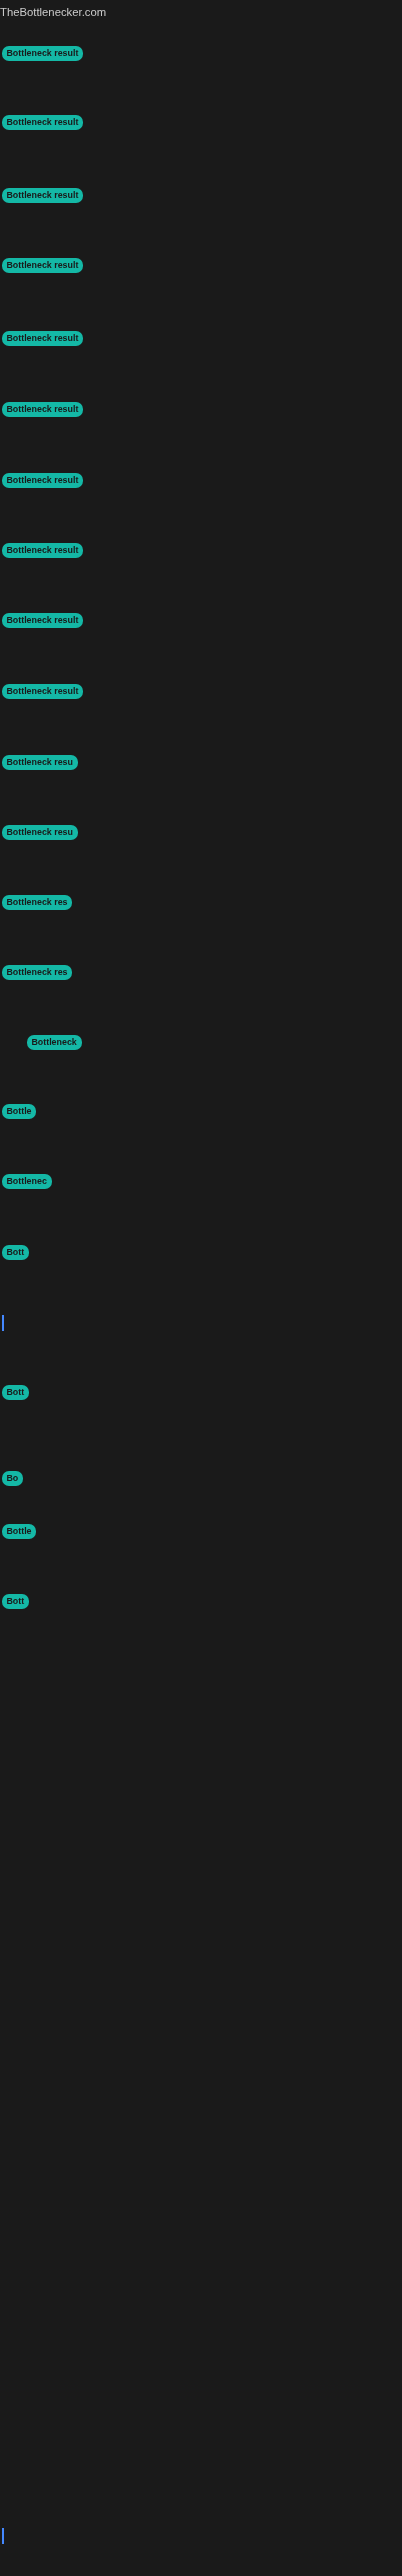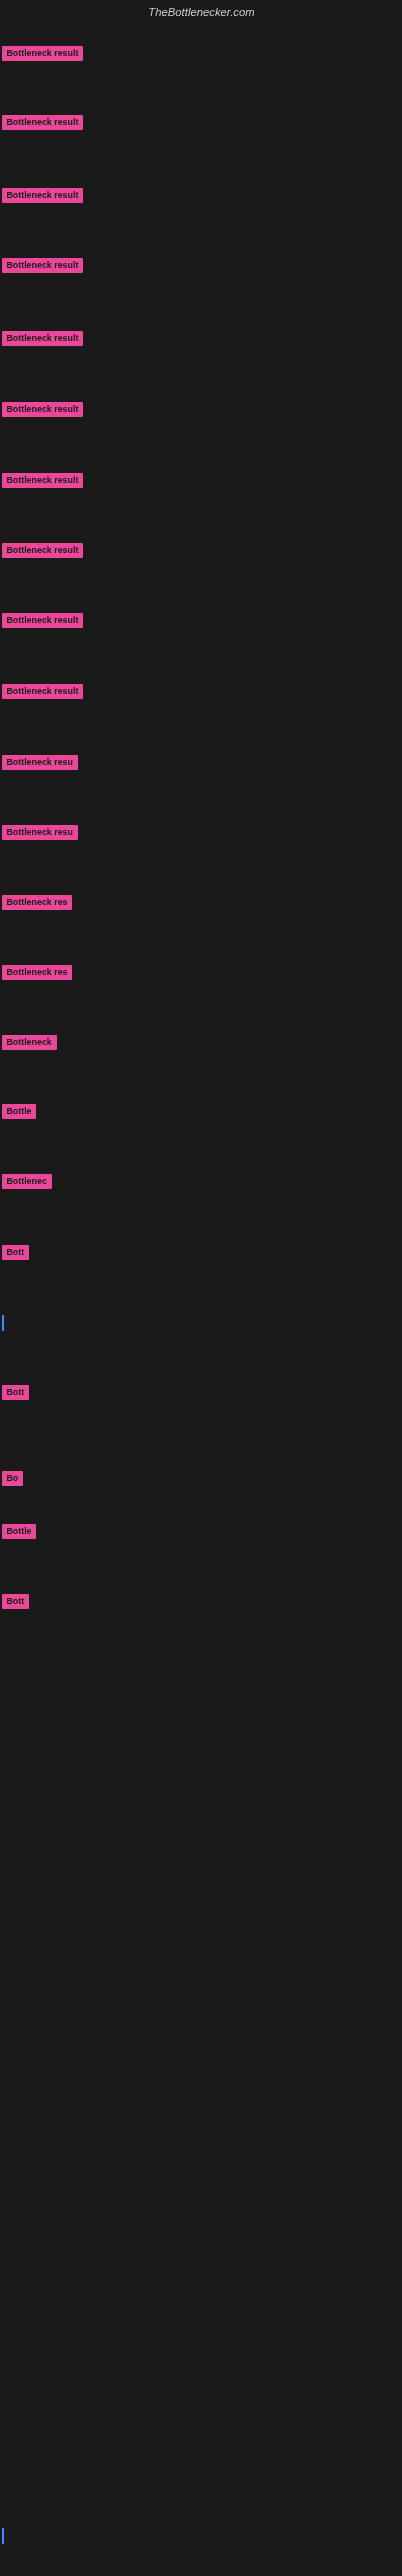--- a/index.html
+++ b/index.html
@@ -8,34 +8,33 @@
       box-sizing: border-box;
     }
     body {
       width: 403px;
       min-height: 2576px;
       background-color: #1a1a1a;
       font-family: Arial, sans-serif;
       position: relative;
     }
     .site-title {
-      text-align: center;
+      text-align: left;
       color: #cccccc;
       font-size: 11.3px;
       padding: 6.4px 0;
-      font-style: italic;
     }
     .bottleneck-badge {
       display: inline-block;
-      background-color: #ec4899;
+      background-color: #14b8a6;
       color: #1a1a1a;
       font-size: 8.9px;
       font-weight: bold;
       padding: 2.4px 4.8px;
-      border-radius: 1px;
+      border-radius: 7px;
       white-space: nowrap;
       overflow: hidden;
     }
     .result-row {
       position: absolute;
       left: 1.6px;
     }
     .cursor-line {
       position: absolute;
       left: 1.6px;
@@ -58,21 +57,21 @@
 <div class="result-row" style="top: 331px;"><span class="bottleneck-badge" style="max-width: 122px;">Bottleneck result</span></div>
 <div class="result-row" style="top: 402px;"><span class="bottleneck-badge" style="max-width: 119px;">Bottleneck result</span></div>
 <div class="result-row" style="top: 473px;"><span class="bottleneck-badge" style="max-width: 117px;">Bottleneck result</span></div>
 <div class="result-row" style="top: 543px;"><span class="bottleneck-badge" style="max-width: 121px;">Bottleneck result</span></div>
 <div class="result-row" style="top: 613px;"><span class="bottleneck-badge" style="max-width: 118px;">Bottleneck result</span></div>
 <div class="result-row" style="top: 684px;"><span class="bottleneck-badge" style="max-width: 116px;">Bottleneck result</span></div>
 <div class="result-row" style="top: 755px;"><span class="bottleneck-badge" style="max-width: 111px;">Bottleneck resu</span></div>
 <div class="result-row" style="top: 825px;"><span class="bottleneck-badge" style="max-width: 105px;">Bottleneck resu</span></div>
 <div class="result-row" style="top: 895px;"><span class="bottleneck-badge" style="max-width: 98px;">Bottleneck res</span></div>
 <div class="result-row" style="top: 965px;"><span class="bottleneck-badge" style="max-width: 92px;">Bottleneck res</span></div>
-<div class="result-row" style="top: 1035px;"><span class="bottleneck-badge" style="max-width: 81px;">Bottleneck</span></div>
+<div class="result-row" style="top: 1035px;"><span class="bottleneck-badge" style="max-width: 81px; margin-left: 25px;">Bottleneck</span></div>
 <div class="result-row" style="top: 1104px;"><span class="bottleneck-badge" style="max-width: 61px;">Bottle</span></div>
 <div class="result-row" style="top: 1174px; text-align: center;"><span class="bottleneck-badge" style="max-width: 71px;">Bottlenec</span></div>
 <div class="result-row" style="top: 1245px;"><span class="bottleneck-badge" style="max-width: 43px;">Bott</span></div>
 <div class="cursor-line" style="top: 1315px;"></div>
 <div class="result-row" style="top: 1385px;"><span class="bottleneck-badge" style="max-width: 43px;">Bott</span></div>
 <div class="result-row" style="top: 1454px;"><span class="bottleneck-badge" style="max-width: 29px; margin-top: 17px;">Bo</span></div>
 <div class="result-row" style="top: 1524px;"><span class="bottleneck-badge" style="max-width: 50px;">Bottle</span></div>
 <div class="result-row" style="top: 1594px;"><span class="bottleneck-badge" style="max-width: 43px;">Bott</span></div>
 <div class="cursor-line" style="top: 2528px;"></div>
 

